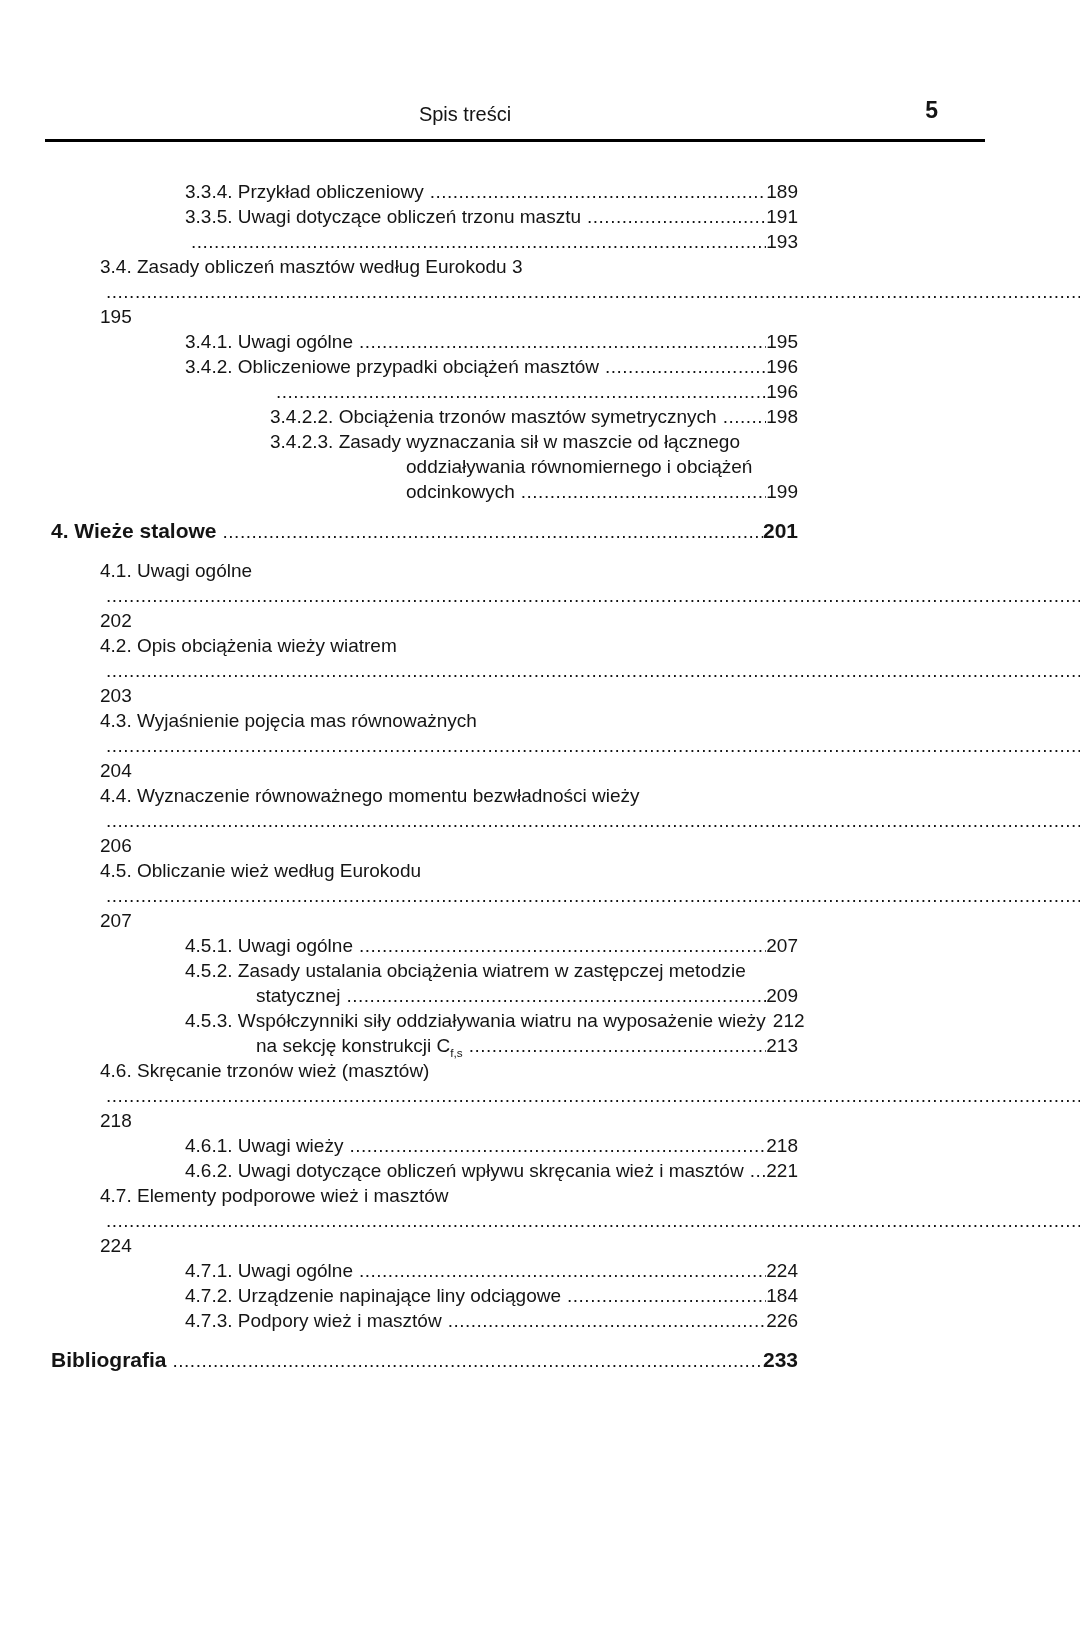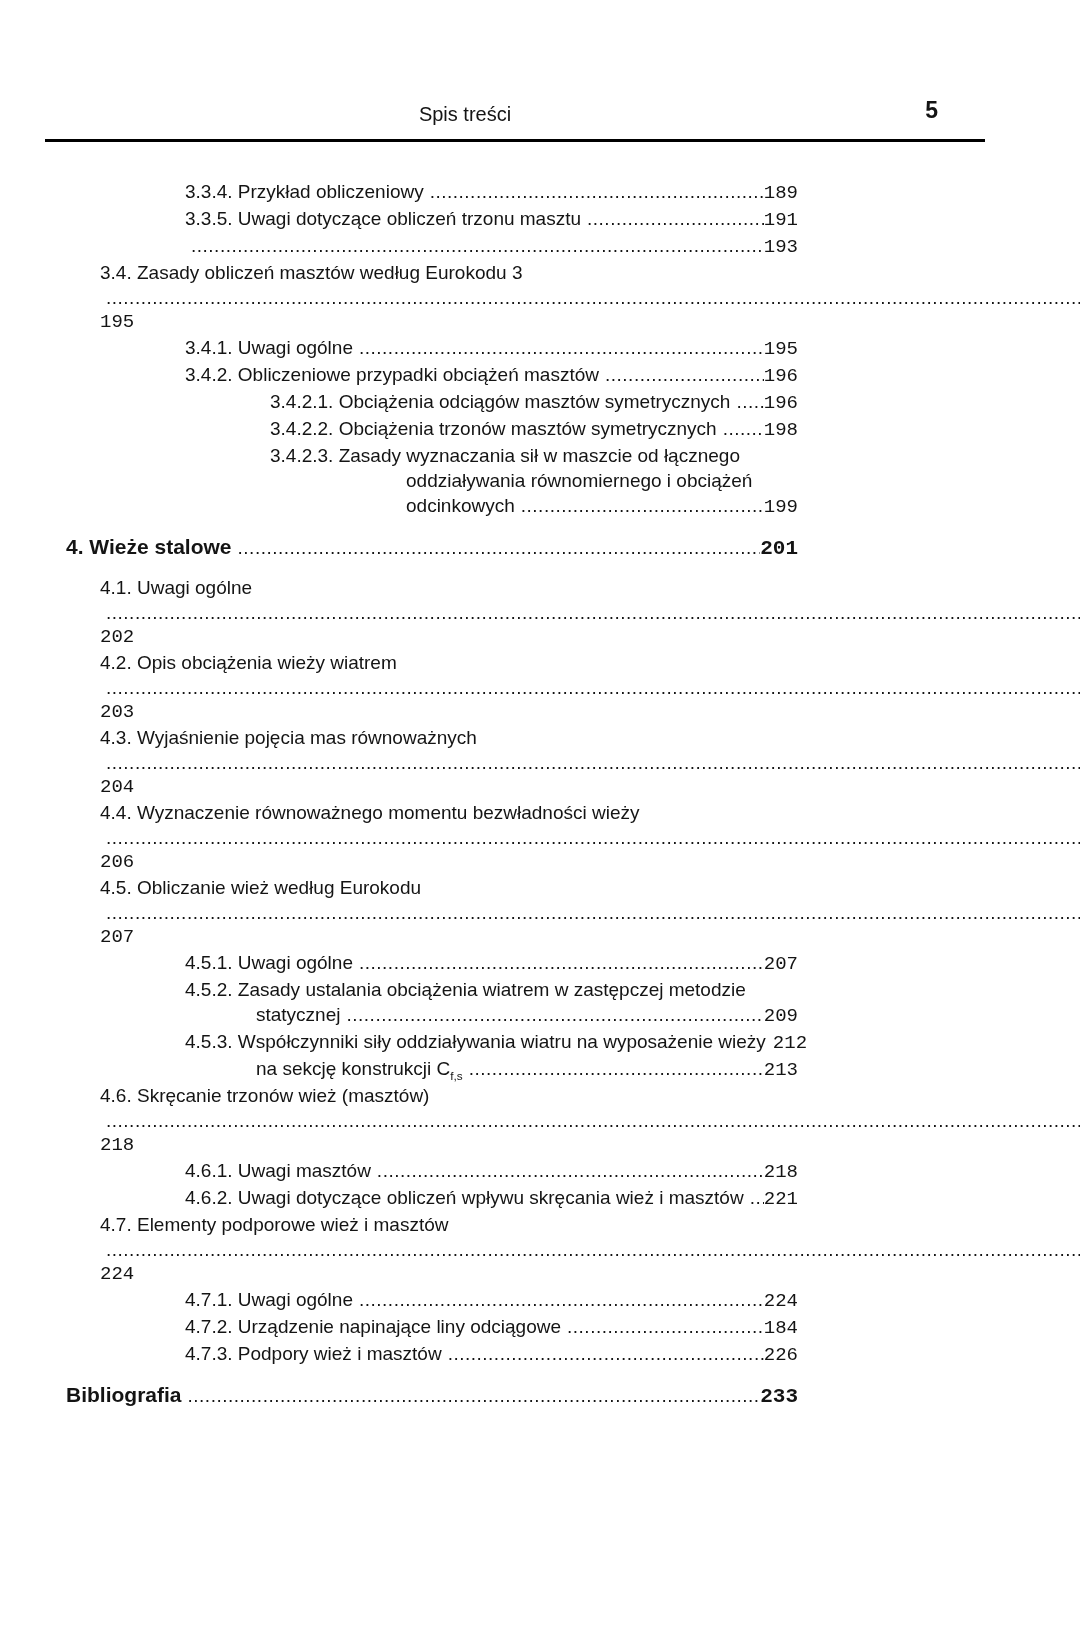--- a/index.html
+++ b/index.html
@@ -63,21 +63,21 @@
     align-items: baseline;
     font-size: 19px;
     line-height: 25px;
     white-space: nowrap;
   }
   .row.bold {
     font-weight: bold;
     font-size: 21px;
   }
   .row.gap { margin-top: 14px; }
-  .l1  { padding-left: 66px;  }
+  .l1  { padding-left: 51px;  }
   .l2  { padding-left: 100px; flex-direction: column; }
   .l3  { padding-left: 185px; }
   .l4  { padding-left: 270px; }
   .l3c { padding-left: 256px; }
   .l4c { padding-left: 358px; margin-left: 48px; }
   .txt { white-space: pre; }
   .txt sub {
     font-size: 0.62em;
     line-height: 0;
   }
@@ -85,21 +85,21 @@
     flex: 1 1 auto;
     overflow: hidden;
     white-space: nowrap;
     padding-left: 6px;
     padding-right: 1px;
     font-weight: normal;
     font-size: 19px;
     letter-spacing: 0.5px;
   }
   .row.bold .dots { padding-right: 5px; }
-  .pg { white-space: nowrap; font-family: Liberation Mono, monospace; }
+  .pg { white-space: nowrap; }
 </style>
 </head>
 <body>
 
 <div class="page">
 
   <div class="header">
     <div class="header-title">Spis treści</div>
     <div class="header-page-num">5</div>
     <div class="header-rule"></div>
@@ -129,21 +129,20 @@
         <span class="txt">3.4.1. Uwagi ogólne</span>
         <span class="dots">........................................................................................................................................................................................................</span>
         <span class="pg">195</span>
       </div>
       <div class="row l3">
         <span class="txt">3.4.2. Obliczeniowe przypadki obciążeń masztów</span>
         <span class="dots">........................................................................................................................................................................................................</span>
         <span class="pg">196</span>
       </div>
       <div class="row l4">
-        <span class="txt">3.4.2.1. Obciążenia odciągów masztów symetrycznych</span>
         <span class="dots">........................................................................................................................................................................................................</span>
         <span class="pg">196</span>
       </div>
       <div class="row l4">
         <span class="txt">3.4.2.2. Obciążenia trzonów masztów symetrycznych</span>
         <span class="dots">........................................................................................................................................................................................................</span>
         <span class="pg">198</span>
       </div>
       <div class="row l4">
         <span class="txt">3.4.2.3. Zasady wyznaczania sił w maszcie od łącznego</span>
@@ -208,21 +207,21 @@
         <span class="txt">na sekcję konstrukcji C<sub>f,s</sub></span>
         <span class="dots">........................................................................................................................................................................................................</span>
         <span class="pg">213</span>
       </div>
       <div class="row l2">
         <span class="txt">4.6. Skręcanie trzonów wież (masztów)</span>
         <span class="dots">........................................................................................................................................................................................................</span>
         <span class="pg">218</span>
       </div>
       <div class="row l3">
-        <span class="txt">4.6.1. Uwagi masztów</span>
+        <span class="txt">4.6.1. Uwagi wieży</span>
         <span class="dots">........................................................................................................................................................................................................</span>
         <span class="pg">218</span>
       </div>
       <div class="row l3">
         <span class="txt">4.6.2. Uwagi dotyczące obliczeń wpływu skręcania wież i masztów</span>
         <span class="dots">........................................................................................................................................................................................................</span>
         <span class="pg">221</span>
       </div>
       <div class="row l2">
         <span class="txt">4.7. Elementy podporowe wież i masztów</span>

